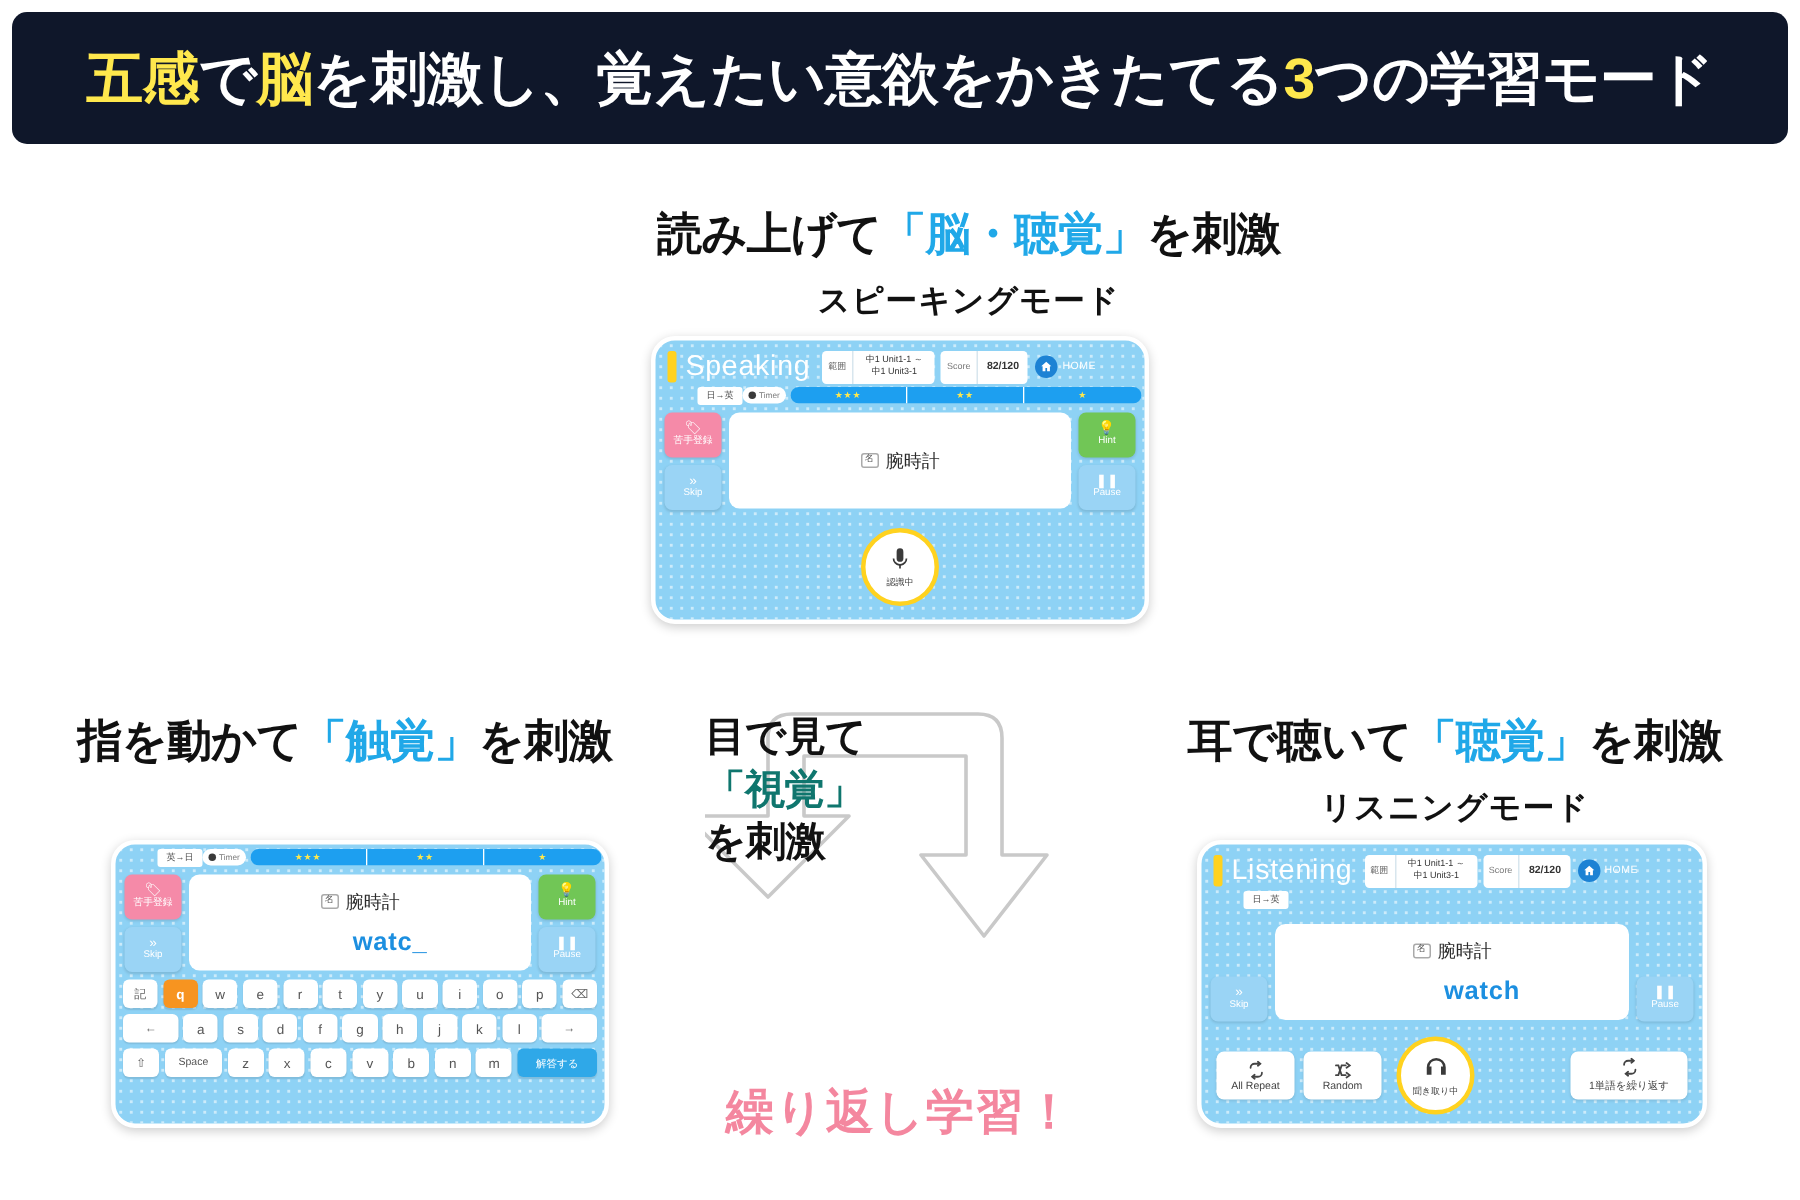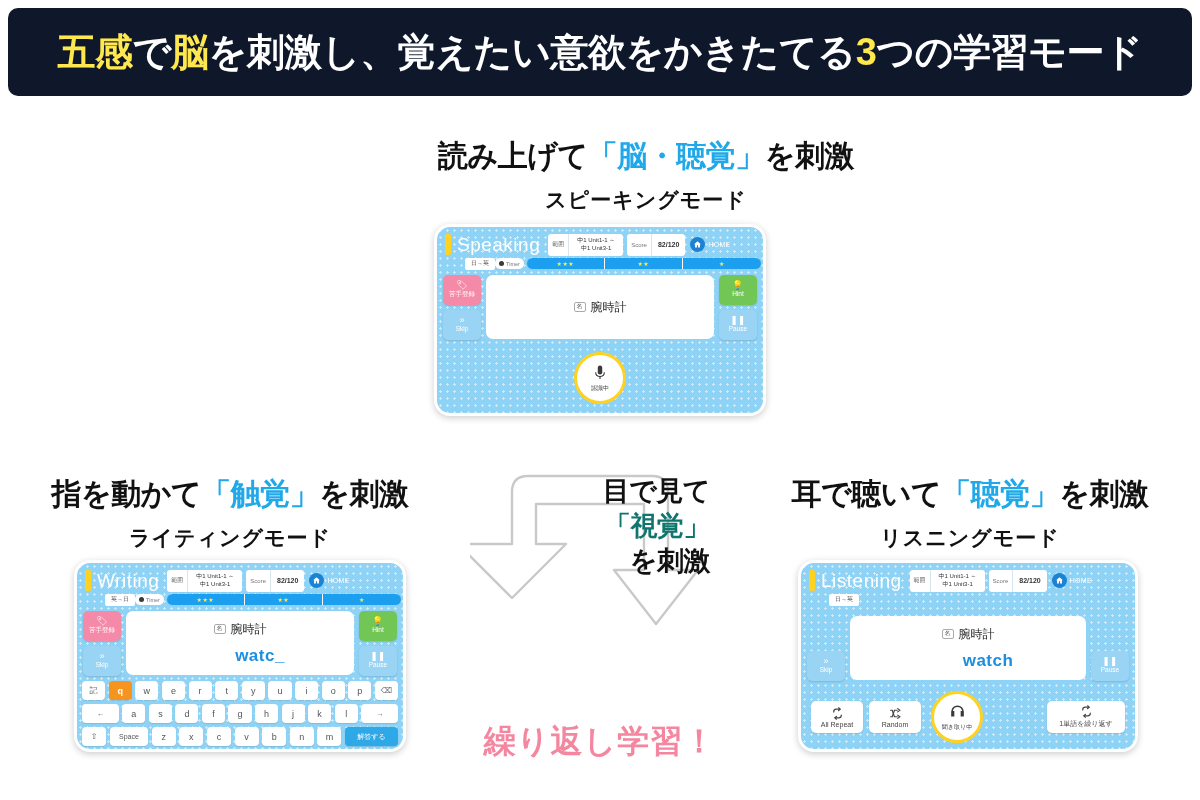--- a/index.html
+++ b/index.html
@@ -245,21 +245,21 @@
   .phones-label { font-size: 6px; color: #444; margin-top: 1px; }
 
   
   .cycle {
     position: absolute; left: 470px; top: 452px;
     width: 240px; height: 210px;
   }
   .cycle svg { width: 100%; height: 100%; display: block; }
   .cycle-text {
     position: absolute; left: 0; top: 22px; width: 240px;
-    text-align: right;
+    text-align: left;
   }
   .cycle-line {
     font-size: 27px; font-weight: 700; color: #111111;
     line-height: 1.30; letter-spacing: -0.5px;
   }
   .cycle-line.cy { color: #0f766e; }
 
   .repeat-text {
     position: absolute; left: 0; top: 672px; width: 1200px;
     text-align: center; font-size: 32px; font-weight: 700;
@@ -361,47 +361,23 @@
       </svg>
       <span class="mic-label">認識中</span>
     </div>
   </div>
 </div>
 
 <div class="head-wrap" id="head-writing">
   <div class="head-main">
     <span>指を動かて</span><span class="cy">「触覚」</span><span>を刺激</span>
   </div>
-  <div class="head-sub">ライティングモード</div>
 </div>
 
 <div class="device" id="dev-writing">
-  <div class="dev-top">
-    <div class="yellow-tab"></div>
-    <div class="dev-name">Writing</div>
-    <div class="range-box">
-      <div class="range-label">範囲</div>
-      <div class="range-val">
-        <span>中1 Unit1-1 ～</span>
-        <span>中1 Unit3-1</span>
-      </div>
-    </div>
-    <div class="score-box">
-      <div class="score-label">Score</div>
-      <div class="score-val">82/120</div>
-    </div>
-    <div class="home-btn">
-      <div class="home-circle">
-        <svg viewBox="0 0 24 24" fill="#ffffff">
-            <path d="M12 3 3 11h2.5v9h5v-6h3v6h5v-9H21z"></path>
-          </svg>
-      </div>
-      <span class="home-text">HOME</span>
-    </div>
-  </div>
 
   <div class="dev-row2">
     <div class="dir-chip">英→日</div>
     <div class="timer-wrap">
       <div class="timer-chip">
         <span class="timer-dot"></span>
         <span>Timer</span>
       </div>
       <div class="timer-bar">
         <div class="timer-seg" style="width:78px">★★★</div>

